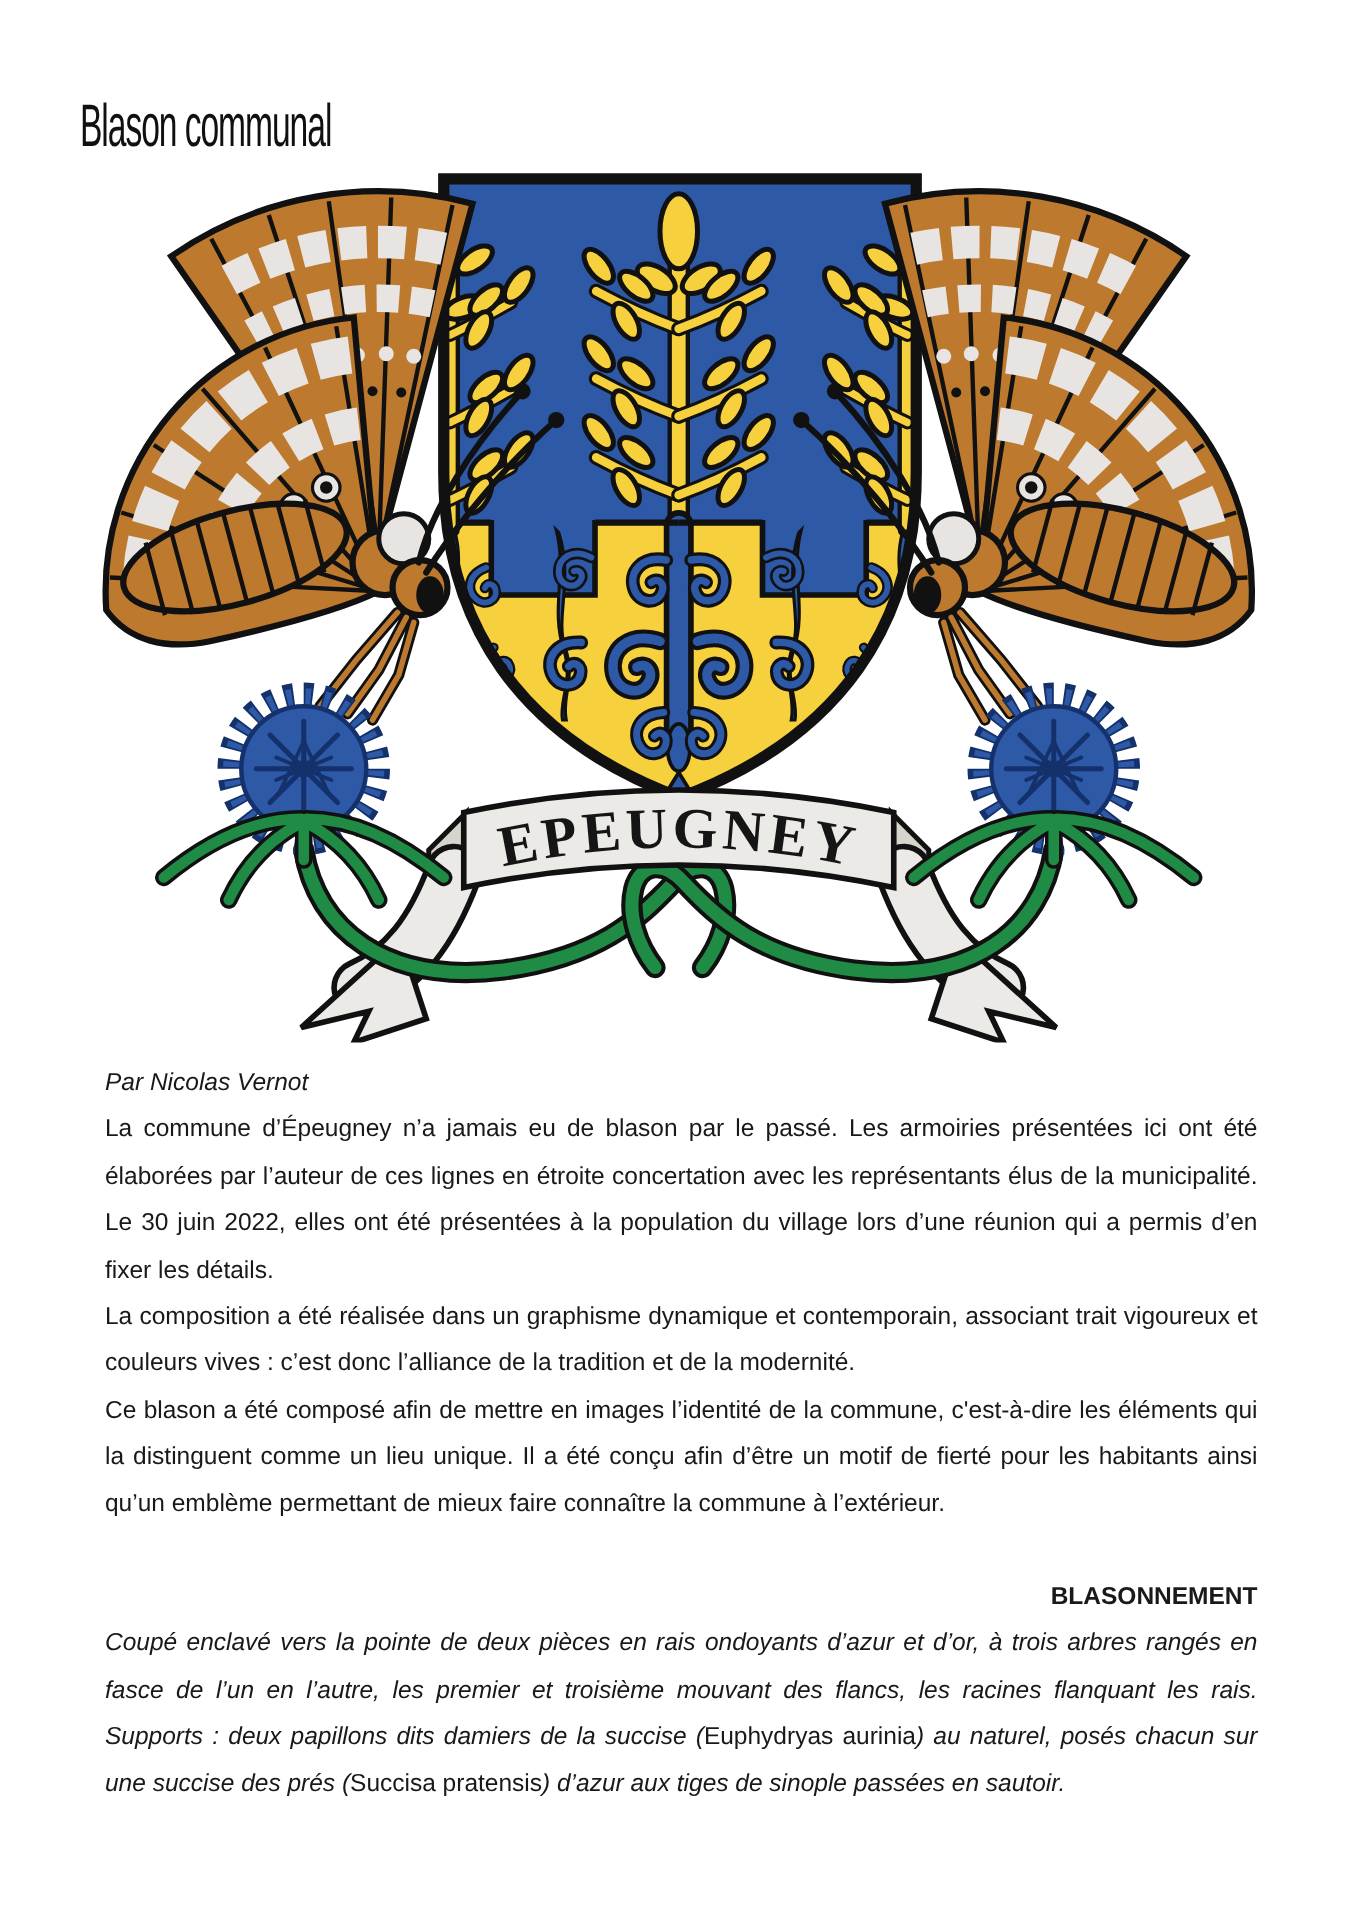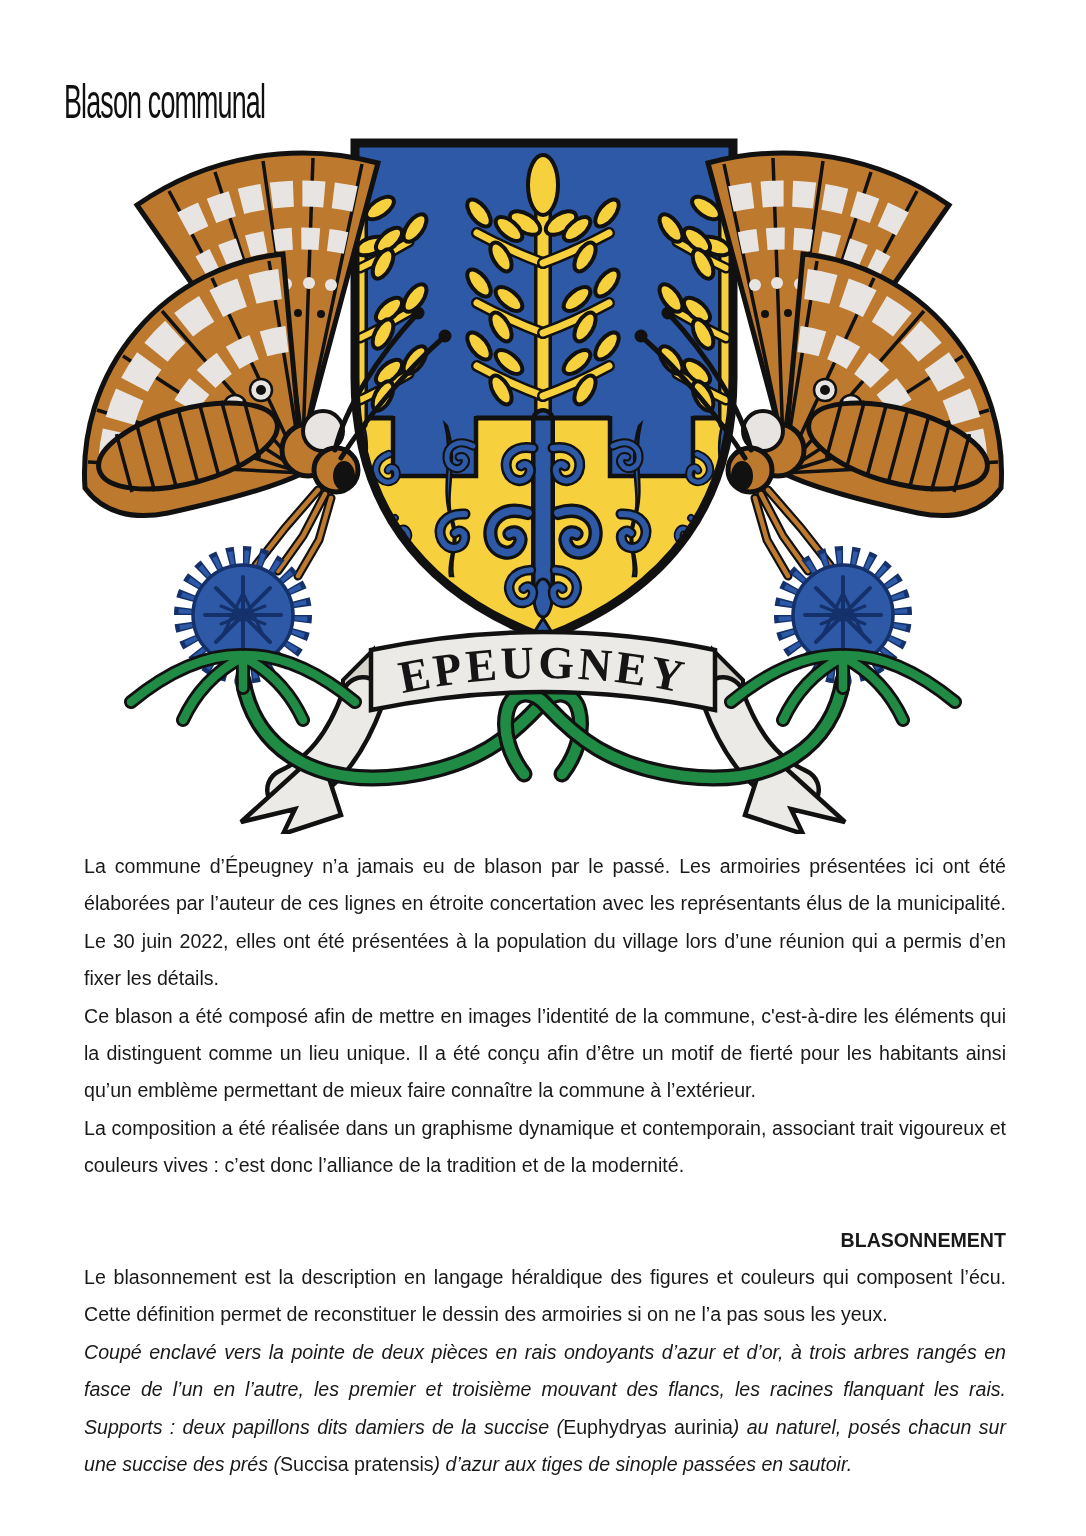--- a/index.html
+++ b/index.html
@@ -231,19 +231,19 @@
   <text font-family="Liberation Serif, serif" font-size="46" font-weight="bold" letter-spacing="3.5" fill="#151515">
     <textPath href="#bannerArc" startOffset="50%" text-anchor="middle">EPEUGNEY</textPath>
   </text>
 
   <use href="#side"></use>
   <use href="#side" transform="translate(940,0) scale(-1,1)"></use>
 </svg>
 </div>
 
 <div class="article">
+  <p class="byline">Par Nicolas Vernot</p>
   <p>La commune d’Épeugney n’a jamais eu de blason par le passé. Les armoiries présentées ici ont été élaborées par l’auteur de ces lignes en étroite concertation avec les représentants élus de la municipalité. Le 30 juin 2022, elles ont été présentées à la population du village lors d’une réunion qui a permis d’en fixer les détails.</p>
+  <p>La composition a été réalisée dans un graphisme dynamique et contemporain, associant trait vigoureux et couleurs vives : c’est donc l’alliance de la tradition et de la modernité.</p>
   <p>Ce blason a été composé afin de mettre en images l’identité de la commune, c'est-à-dire les éléments qui la distinguent comme un lieu unique. Il a été conçu afin d’être un motif de fierté pour les habitants ainsi qu’un emblème permettant de mieux faire connaître la commune à l’extérieur.</p>
-  <p>La composition a été réalisée dans un graphisme dynamique et contemporain, associant trait vigoureux et couleurs vives : c’est donc l’alliance de la tradition et de la modernité.</p>
   <p class="section-h">BLASONNEMENT</p>
-  <p>Le blasonnement est la description en langage héraldique des figures et couleurs qui composent l’écu. Cette définition permet de reconstituer le dessin des armoiries si on ne l’a pas sous les yeux.</p>
   <p class="blazon"><span>Coupé enclavé vers la pointe de deux pièces en rais ondoyants d’azur et d’or, à trois arbres rangés en fasce de l’un en l’autre, les premier et troisième mouvant des flancs, les racines flanquant les rais. Supports : deux papillons dits damiers de la succise (</span><span class="roman">Euphydryas aurinia</span><span>) au naturel, posés chacun sur une succise des prés (</span><span class="roman">Succisa pratensis</span><span>) d’azur aux tiges de sinople passées en sautoir.</span></p>
 </div>
 
 </body></html>

